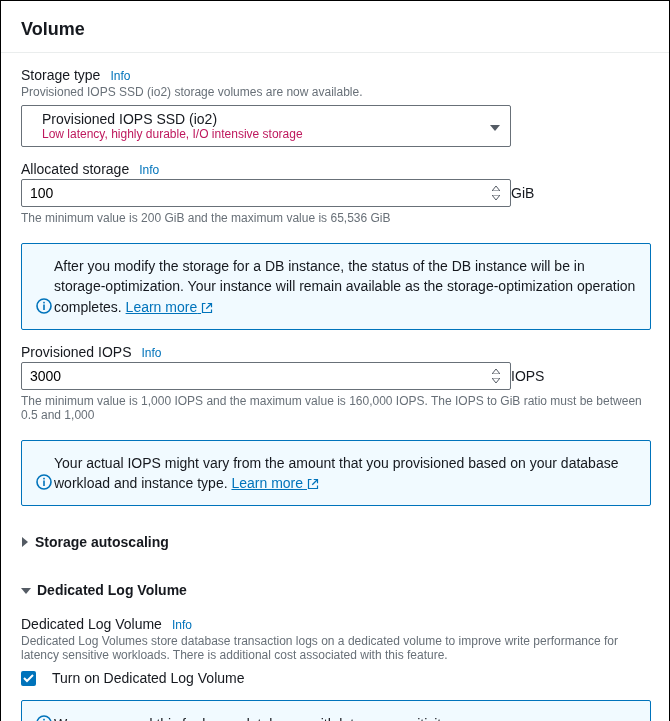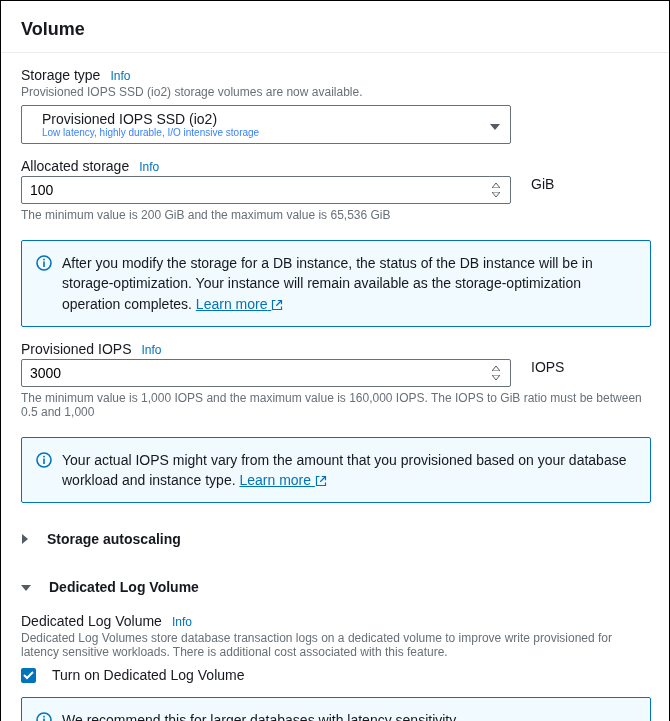--- a/index.html
+++ b/index.html
@@ -67,32 +67,33 @@
     padding: 5px 30px 5px 20px;
     background: #fff;
     position: relative;
     cursor: pointer;
   }
   .select-title {
     font-size: 14px;
     color: #16191f;
   }
   .select-desc {
-    font-size: 10px;
-    color: #3b82f6;
+    font-size: 12px;
+    color: #be185d;
   }
   .select-caret {
     position: absolute;
     right: 10px;
     top: 50%;
     transform: translateY(-50%);
   }
   .input-row {
     display: flex;
-    gap: 20px;
+    align-items: center;
+    gap: 0;
   }
   .num-input-wrap {
     width: 490px;
     border: 1px solid #687078;
     border-radius: 2px;
     display: flex;
     align-items: center;
     background: #fff;
   }
   .num-input {
@@ -121,24 +122,25 @@
   .unit {
     font-size: 14px;
     color: #16191f;
   }
   .info-box {
     border: 1px solid #0073bb;
     background: #f1faff;
     border-radius: 2px;
     padding: 12px 14px;
     display: flex;
-    gap: 10px;
+    gap: 2px;
     margin-top: 18px;
     margin-bottom: 4px;
     width: 630px;
+    align-items: flex-end;
   }
   .info-box .icon {
     flex-shrink: 0;
     margin-top: 2px;
   }
   .info-box .msg {
     font-size: 14px;
     color: #16191f;
     line-height: 1.45;
   }
@@ -146,21 +148,21 @@
     color: #0073bb;
     text-decoration: underline;
     cursor: pointer;
   }
   .section {
     margin-top: 14px;
   }
   .expand-header {
     display: flex;
     align-items: center;
-    gap: 18px;
+    gap: 6px;
     font-size: 14px;
     font-weight: 700;
     color: #16191f;
     cursor: pointer;
     padding: 4px 0;
   }
   .checkbox-row {
     display: flex;
     align-items: center;
     gap: 16px;
@@ -316,21 +318,21 @@
             </svg>
         </span>
         <span>Dedicated Log Volume</span>
       </div>
 
       <div class="gap-md">
         <div class="field-label-row">
           <span class="field-label">Dedicated Log Volume</span>
           <a class="info-link">Info</a>
         </div>
-        <p class="subtext" style="margin-bottom:0">Dedicated Log Volumes store database transaction logs on a dedicated volume to improve write provisioned for latency sensitive workloads. There is additional cost associated with this feature.</p>
+        <p class="subtext" style="margin-bottom:0">Dedicated Log Volumes store database transaction logs on a dedicated volume to improve write performance for latency sensitive workloads. There is additional cost associated with this feature.</p>
         <div class="checkbox-row">
           <div class="checkbox">
             <svg width="11" height="9" viewBox="0 0 11 9">
                 <path d="M1 4 L4 7 L10 1" fill="none" stroke="#fff" stroke-width="2"></path>
               </svg>
           </div>
           <span class="checkbox-label">Turn on Dedicated Log Volume</span>
         </div>
       </div>
 

